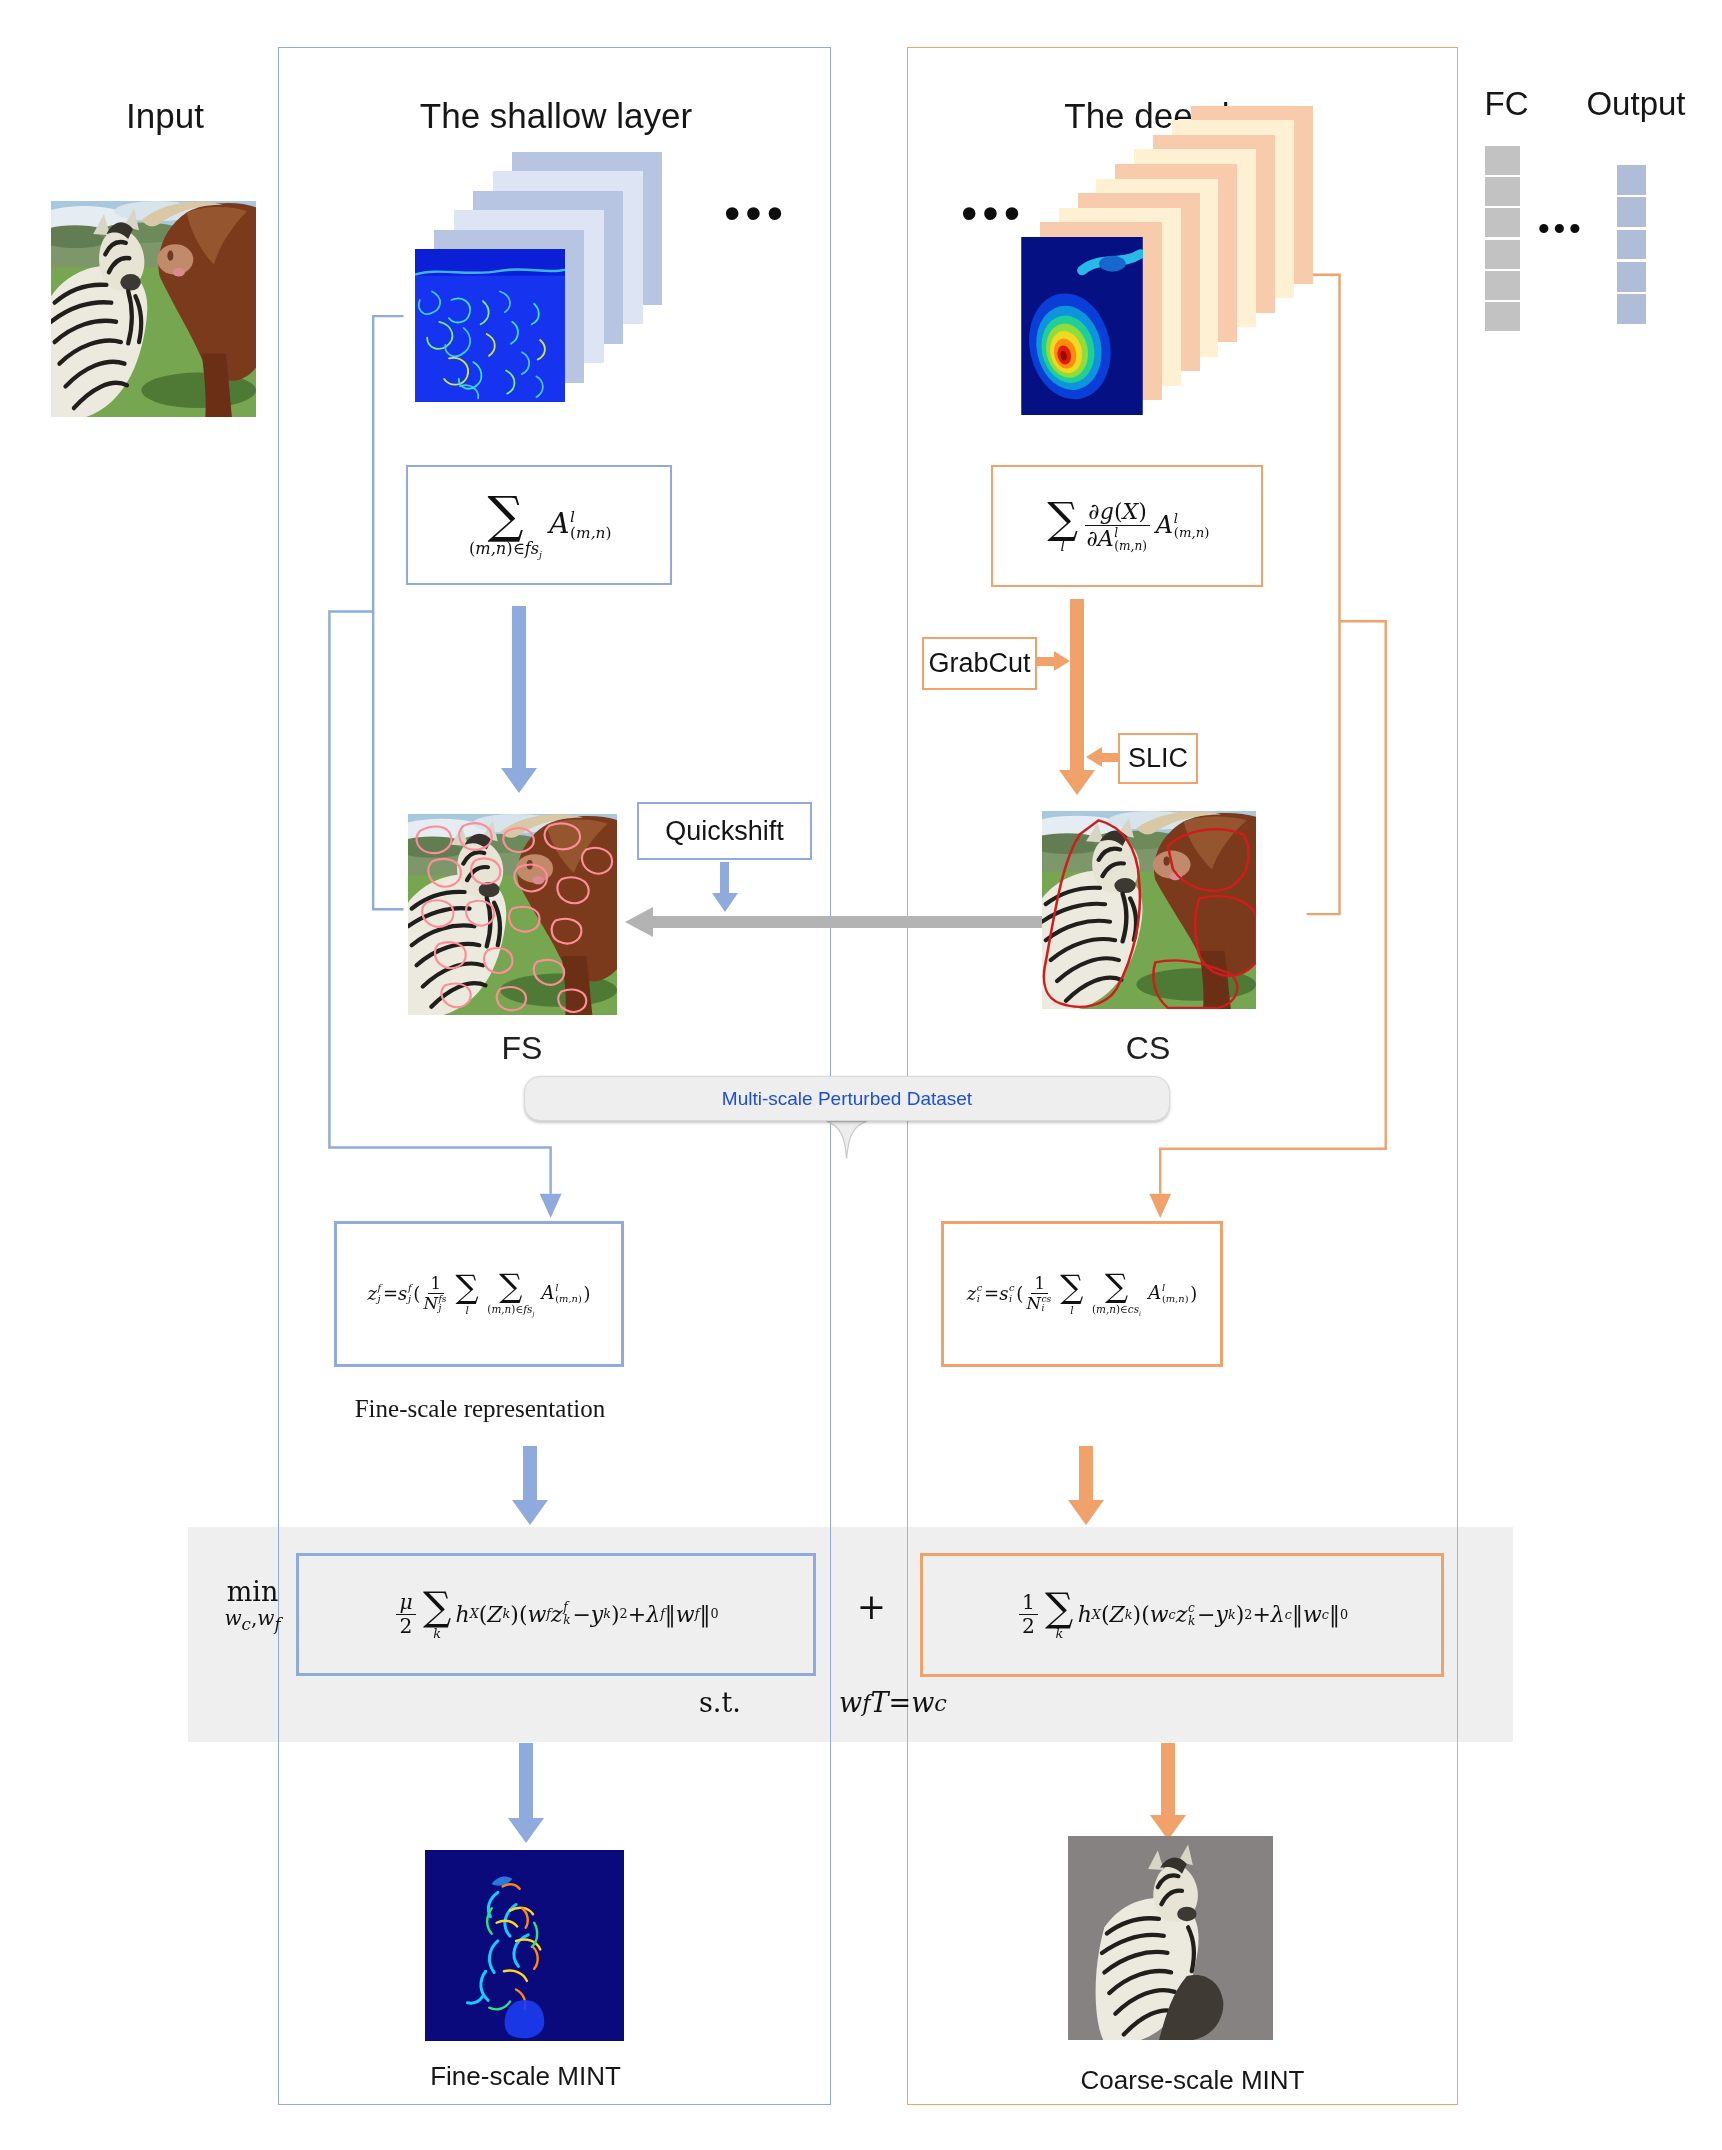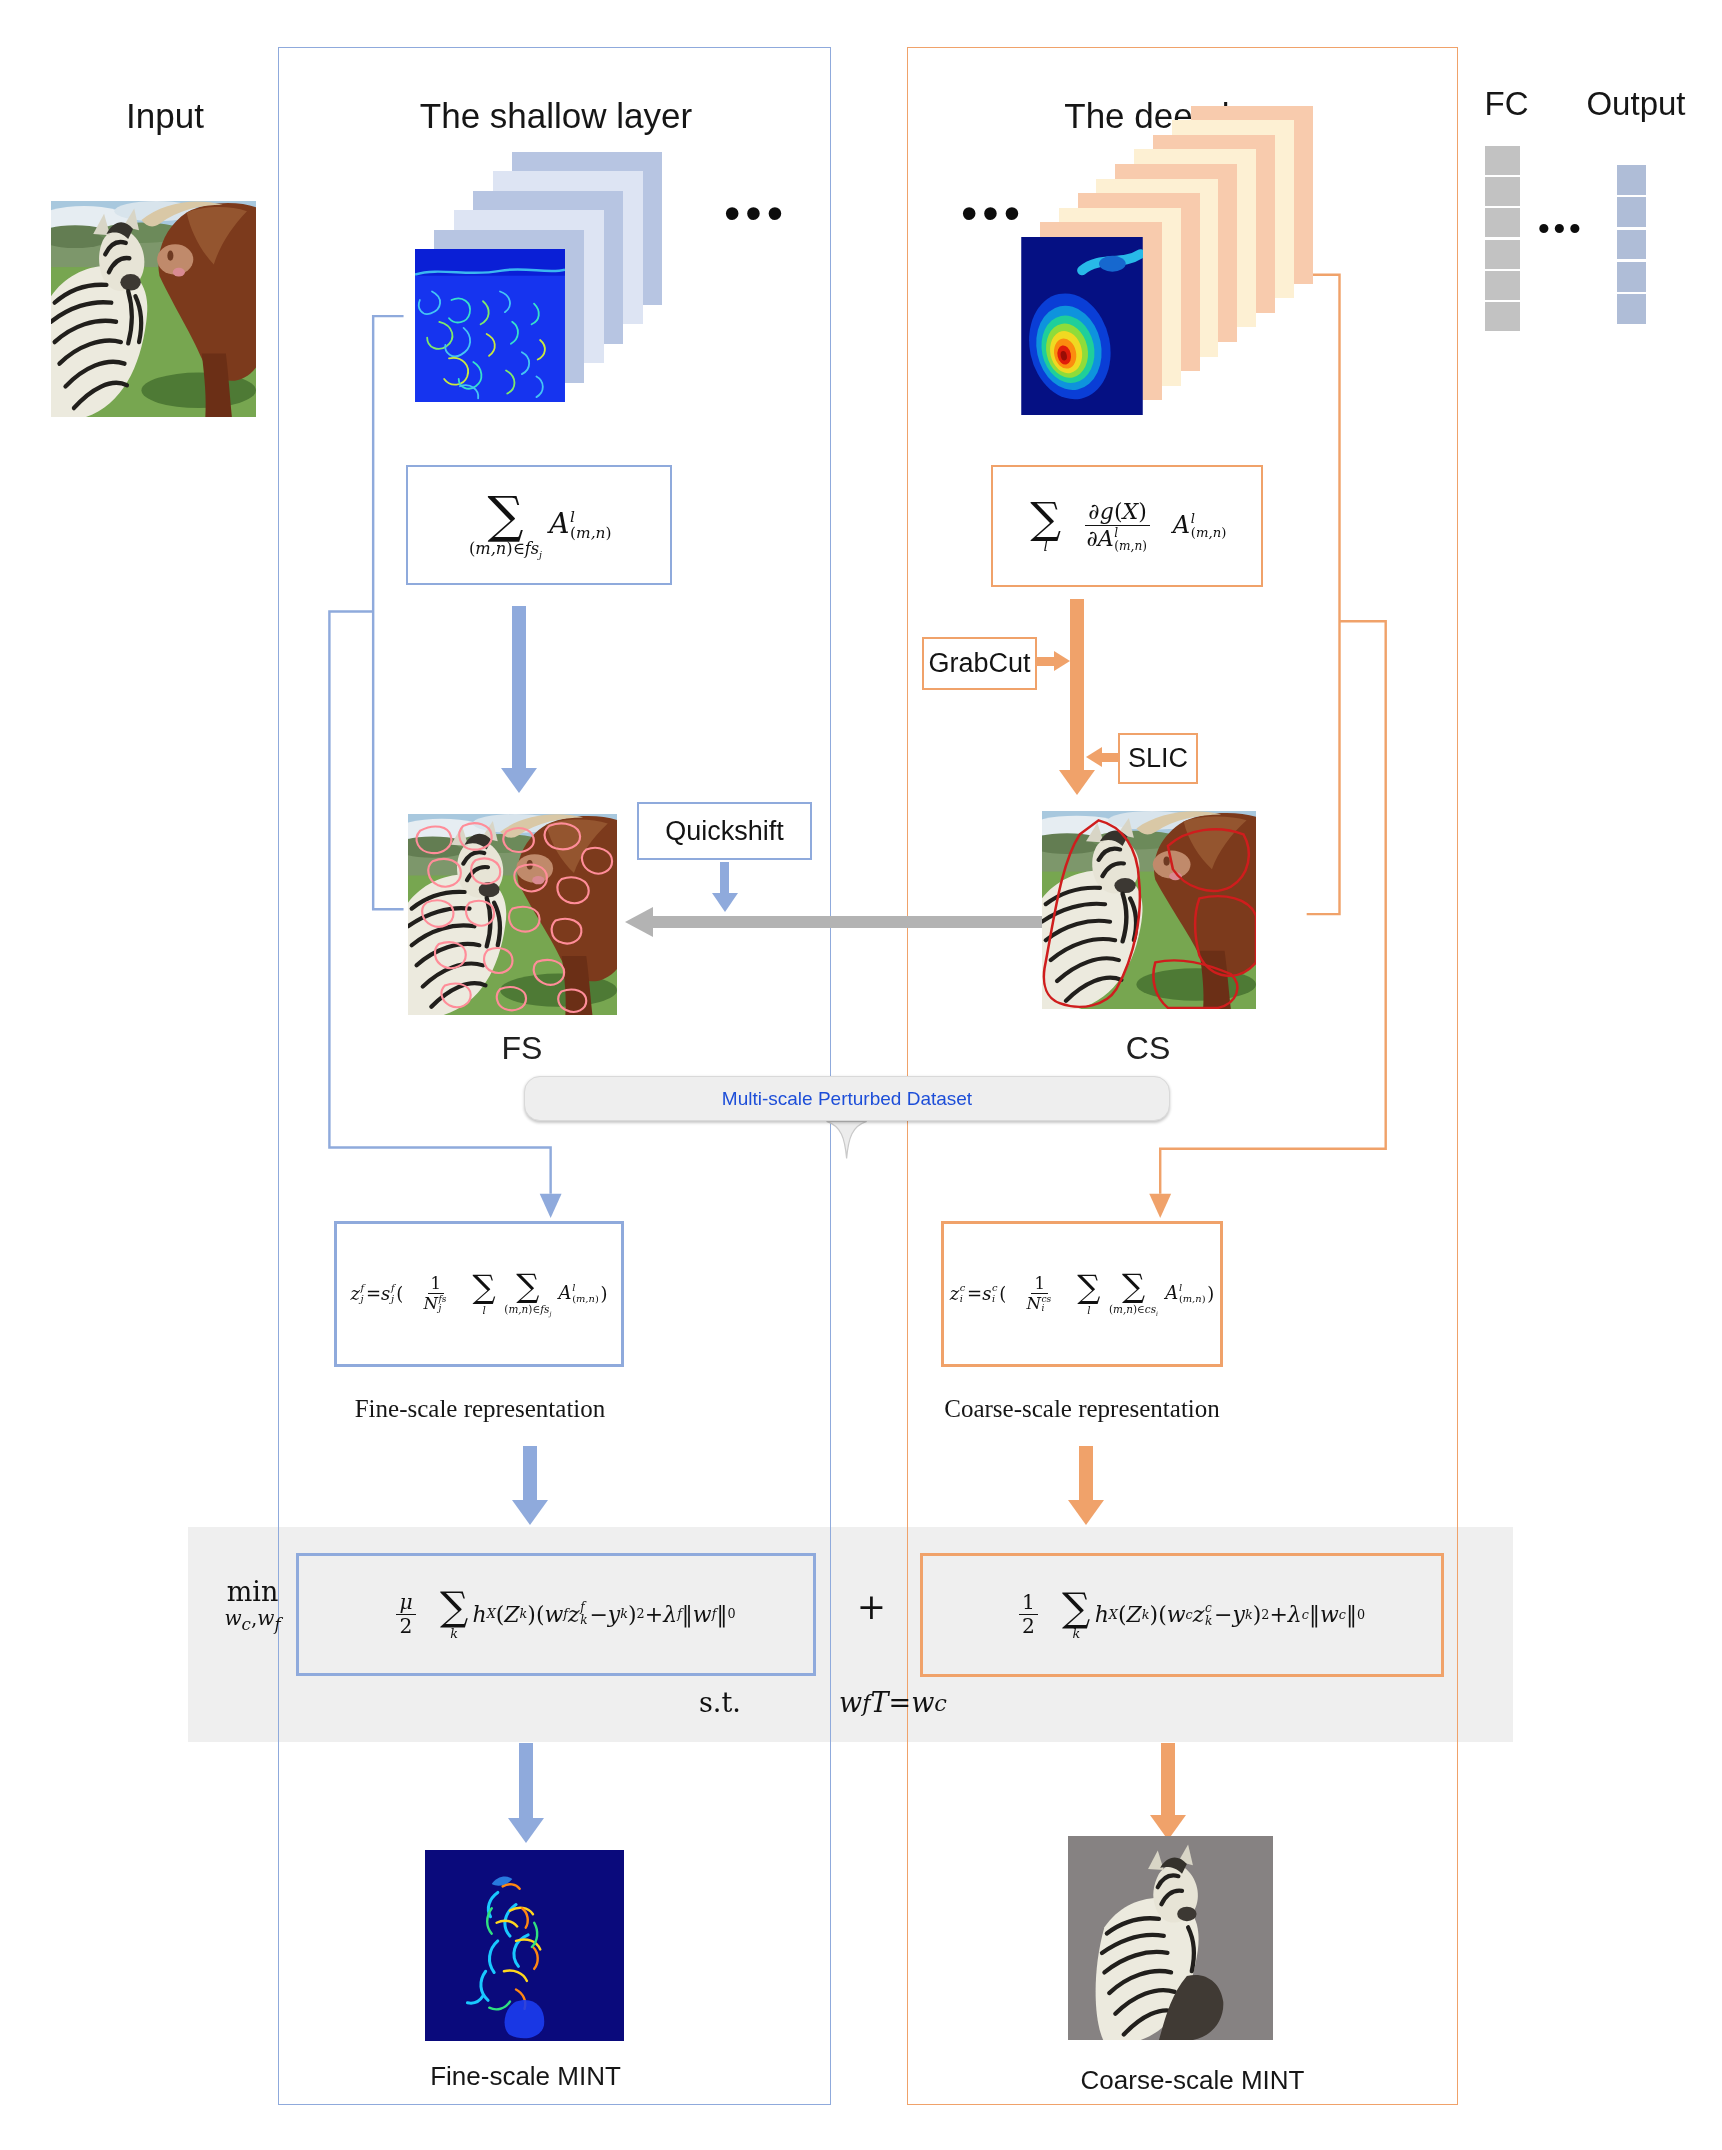--- a/index.html
+++ b/index.html
@@ -37,21 +37,21 @@
   .obox.thick.orange{border-width:3px;}
   .tag{font-size:27px;color:#141414;}
 
   
   .fml{font-family:"DejaVu Serif",serif;color:#111;display:flex;align-items:center;justify-content:center;
        white-space:nowrap;line-height:1.15;}
   .fml i{font-style:italic;}
   .fml .sum{display:inline-flex;flex-direction:column;align-items:center;line-height:1;margin:0 4.3px;}
   .fml .sig{font-size:1.8em;line-height:.95;}
   .fml .und{font-size:.58em;margin-top:1.8px;white-space:nowrap;}
-  .fml .frac{display:inline-flex;flex-direction:column;align-items:center;line-height:1.15;margin:0 20px;font-size:.92em;}
+  .fml .frac{display:inline-flex;flex-direction:column;align-items:center;line-height:1.15;margin:0 3px;font-size:.92em;}
   .fml .num{border-bottom:1.8px solid #141414;padding:0 3px;}
   .fml .ss{display:inline-flex;flex-direction:column;align-items:flex-start;font-size:.55em;line-height:1.08;margin:0 1.8px 0 0.6px;vertical-align:middle;}
   .fml sub{font-size:.58em;}
   .fml sup{font-size:.58em;}
   .fml .term{margin-left:3px;}
 
   
   .tarrow{position:absolute;width:36px;display:flex;flex-direction:column;align-items:center;z-index:2;}
   .tarrow .shaft{width:14.6px;flex:1;}
   .tarrow .head{width:0;height:0;border-left:18px solid transparent;border-right:18px solid transparent;}
@@ -398,21 +398,20 @@
           <span class="und"><i>l</i></span>
         </span><span class="sum">
           <span class="sig">∑</span>
           <span class="und">(<i>m,n</i>)∈<i>cs</i><sub><i>i</i></sub></span>
         </span><span class="term"><i>A</i><span class="ss">
             <span><i>l</i></span>
             <span>(<i>m,n</i>)</span>
           </span></span>)</div>
   </div>
   <div class="abs ctr replabel" style="left:328px;top:1395px;width:304px;">Fine-scale representation</div>
-  <div class="abs ctr replabel" style="left:930px;top:1395px;width:304px;">Coarse-scale representation</div>
 
   <div class="tarrow blue" style="left:512px;top:1446px;height:79px;">
       <div class="shaft"></div>
       <div class="head"></div>
     </div>
   <div class="tarrow orange" style="left:1068px;top:1446px;height:79px;">
       <div class="shaft"></div>
       <div class="head"></div>
     </div>
 

